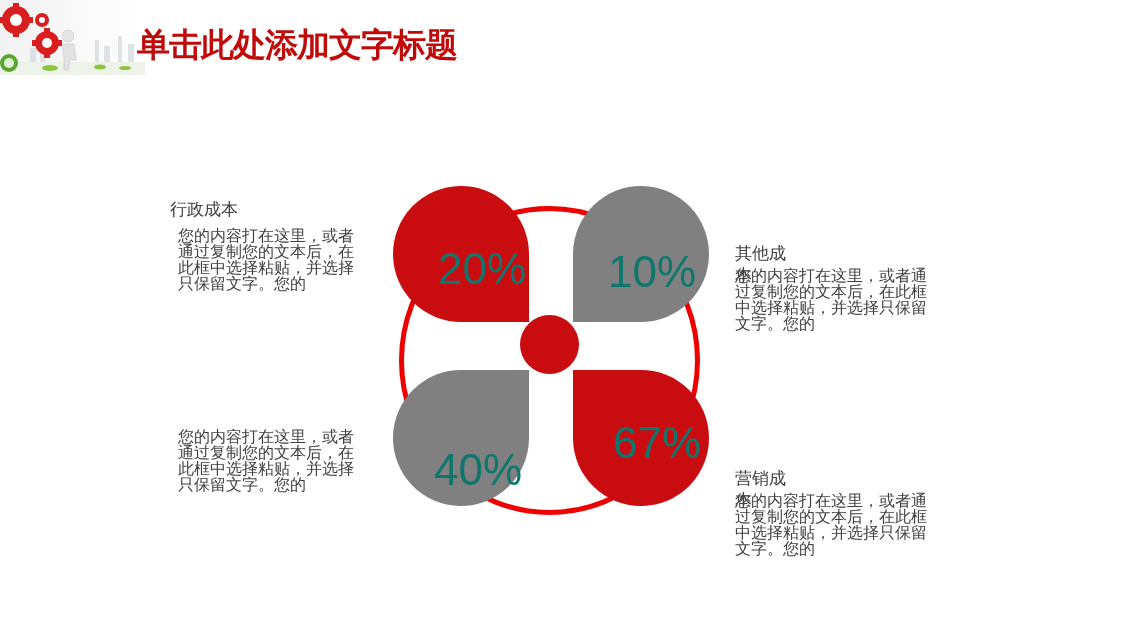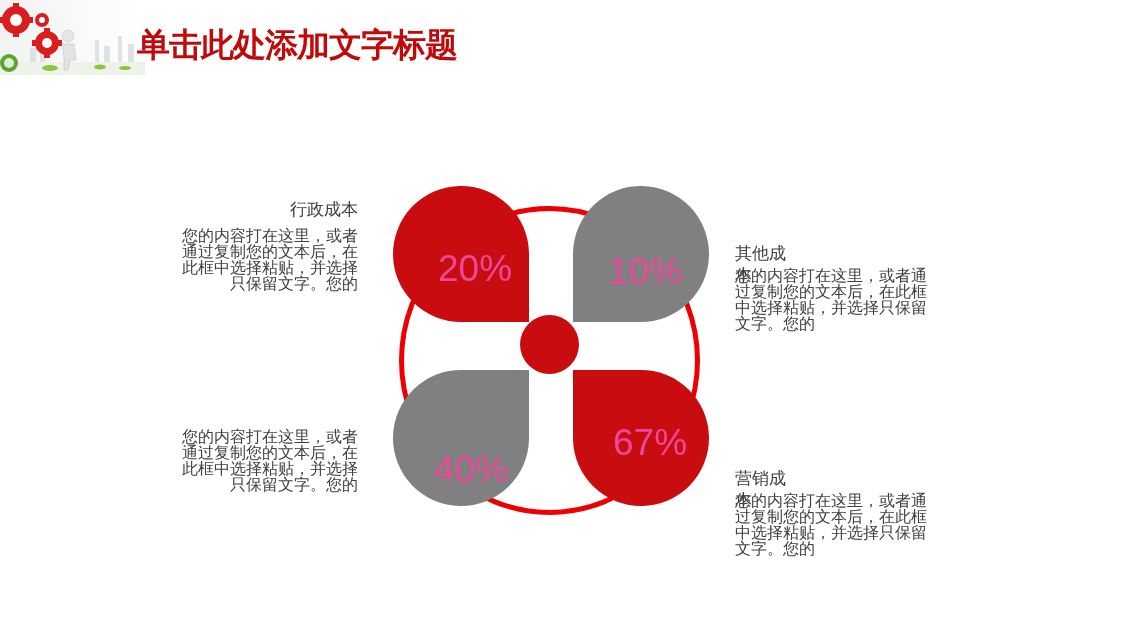--- a/index.html
+++ b/index.html
@@ -11,28 +11,28 @@
   .logo {
     position:absolute; left:0; top:0; width:145px; height:75px; overflow:hidden;
   }
   .page-title {
     position:absolute; left:137px; top:22px;
     font-size:33px; font-weight:bold; color:#c00a0a;
     letter-spacing:-1px; line-height:46px; white-space:nowrap;
   }
   .diagram { position:absolute; left:0; top:0; width:1137px; height:627px; }
   .pct {
-    position:absolute; color:#ec4899; font-size:37px;
+    position:absolute; color:#0f766e; font-size:44px;
     font-family:"Liberation Sans","DejaVu Sans",sans-serif;
     line-height:36px; white-space:nowrap;
   }
   .block { position:absolute; color:#404040; }
   .block .label { font-size:17px; line-height:22px; color:#404040; }
   .block .desc { font-size:16px; line-height:16px; color:#404040; margin-top:8px; }
-  .left { text-align:right; }
+  .left { }
   .left .desc { width:180px; margin-left:auto; }
   .right { text-align:left; }
   .right .label { width:58px; height:22px; overflow:visible; word-break:break-all;margin-top:44px; }
   .right .desc { width:192px; margin-top:4px; }
 </style>
 </head>
 <body>
 
 <div class="logo">
   <svg width="145" height="75" viewBox="0 0 145 75">

